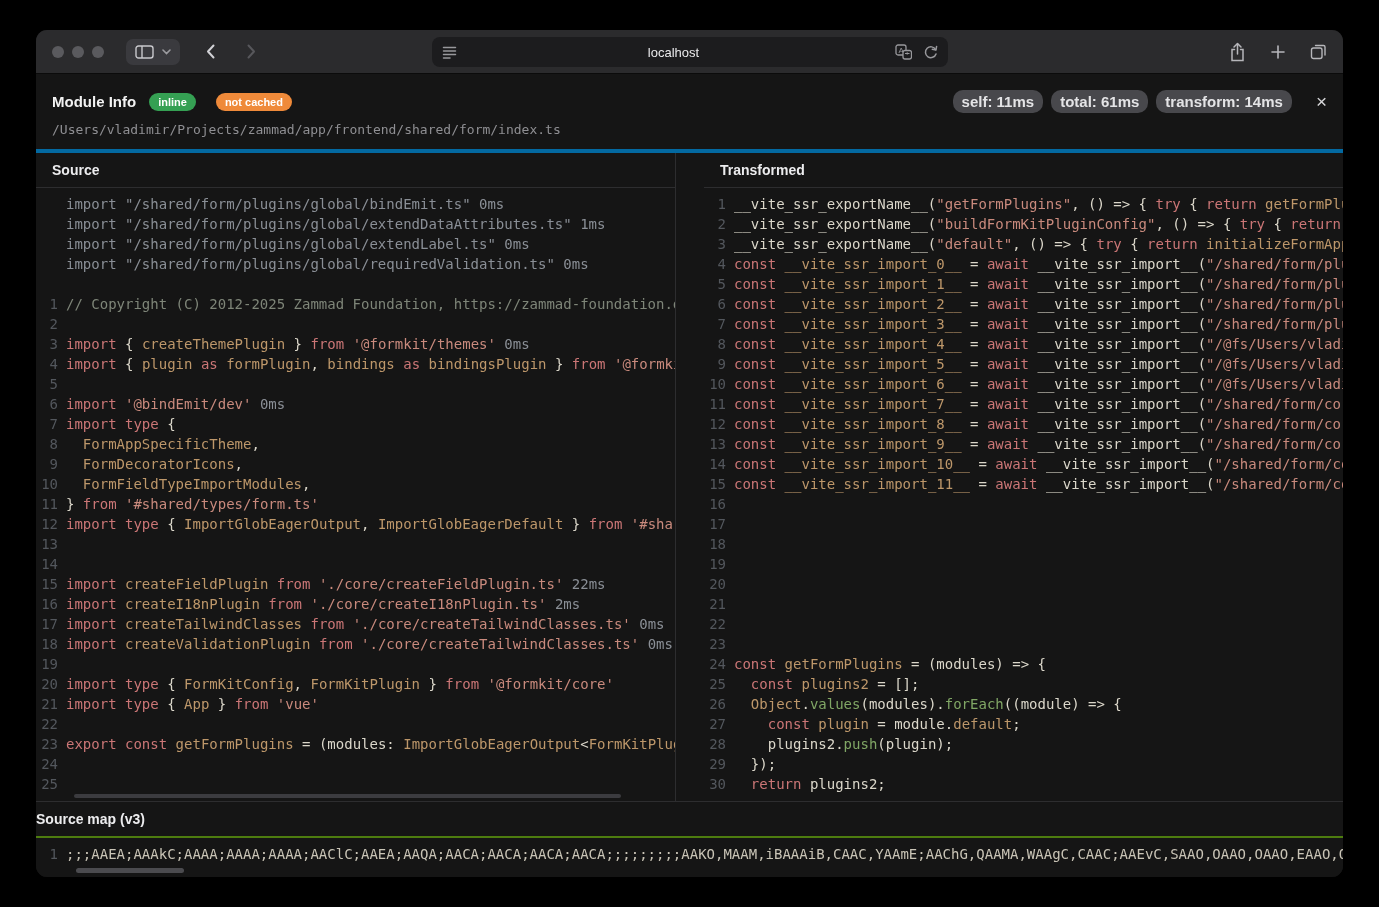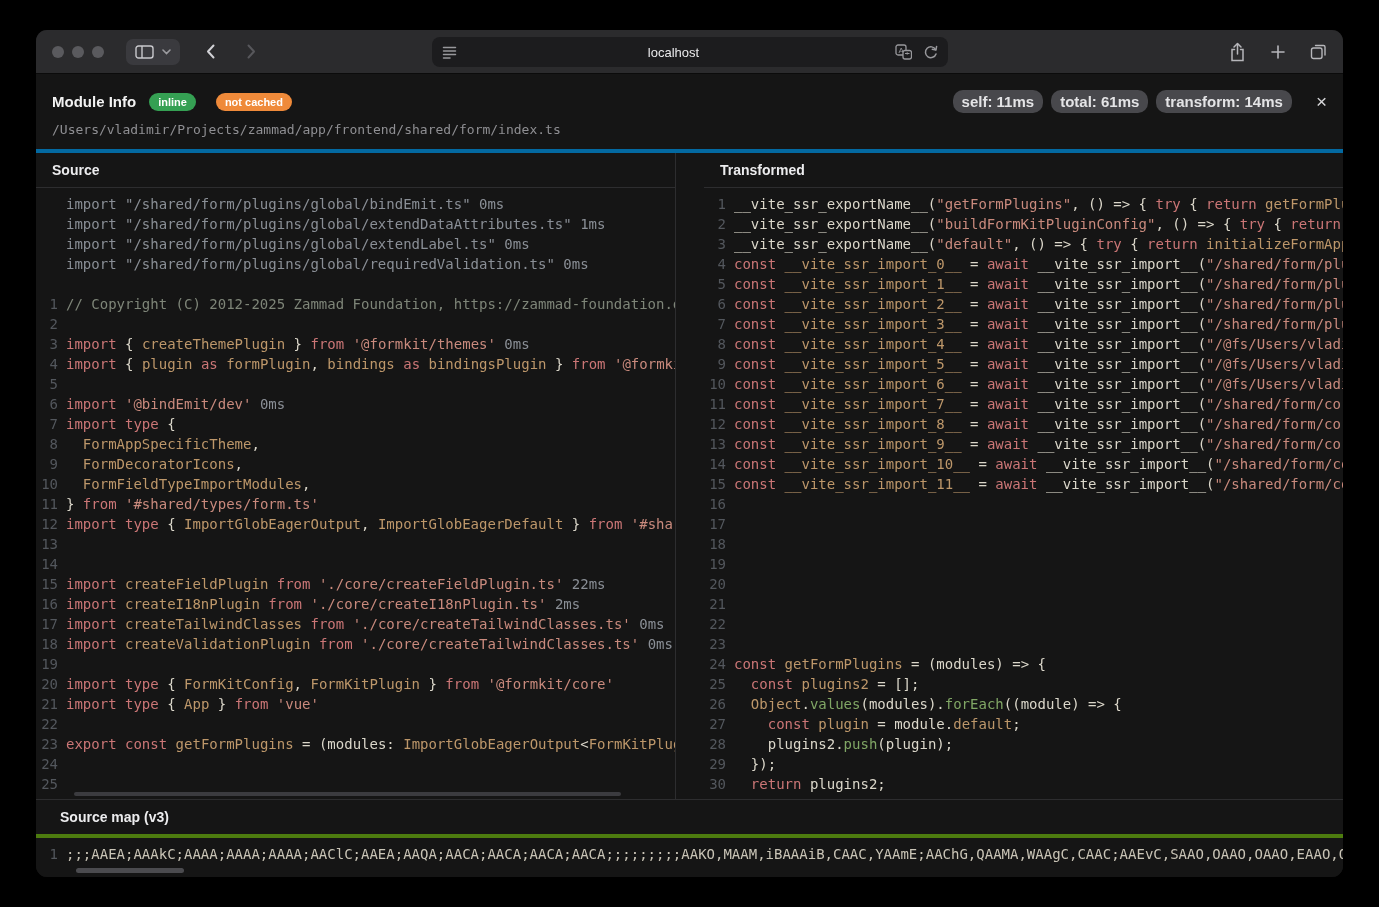--- a/index.html
+++ b/index.html
@@ -54,22 +54,22 @@
   .tk-c  { color:#bd976a; }   
   .tk-f  { color:#80a665;margin-top:18px; }   
   .tk-p  { color:#dbd7ca; }   
   .tk-cm { color:#7e8578; }   
   .tk-g  { color:#8a8f96; }   
   .hscroll { position:absolute; bottom:3px; left:38px; width:calc(100% - 92px);
              height:4px; background:#3b3b3f; border-radius:2px; }
 
   
   .sourcemap { flex:none; border-top:1px solid #2d2d2f; }
-  .sm-title { padding:9px 24px; font-size:14px; font-weight:700; color:#ececee;
-              border-bottom:4px solid #4d7c0f; }
+  .sm-title { padding:9px 0; font-size:14px; font-weight:700; color:#ececee;
+              border-bottom:2px solid #4d7c0f; }
   .sm-row { display:flex; white-space:pre; overflow:hidden; padding-top:6px;
             font-family:"DejaVu Sans Mono", monospace; font-size:14px; line-height:20px; }
   .sm-text { color:#c9c4b6; }
   .bottom-scroll { height:13px; position:relative; }
   .bottom-thumb { position:absolute; left:40px; top:4px; width:108px; height:5px;
                   border-radius:3px; background:#4b4b4f; }
 </style>
 </head>
 <body>
 

